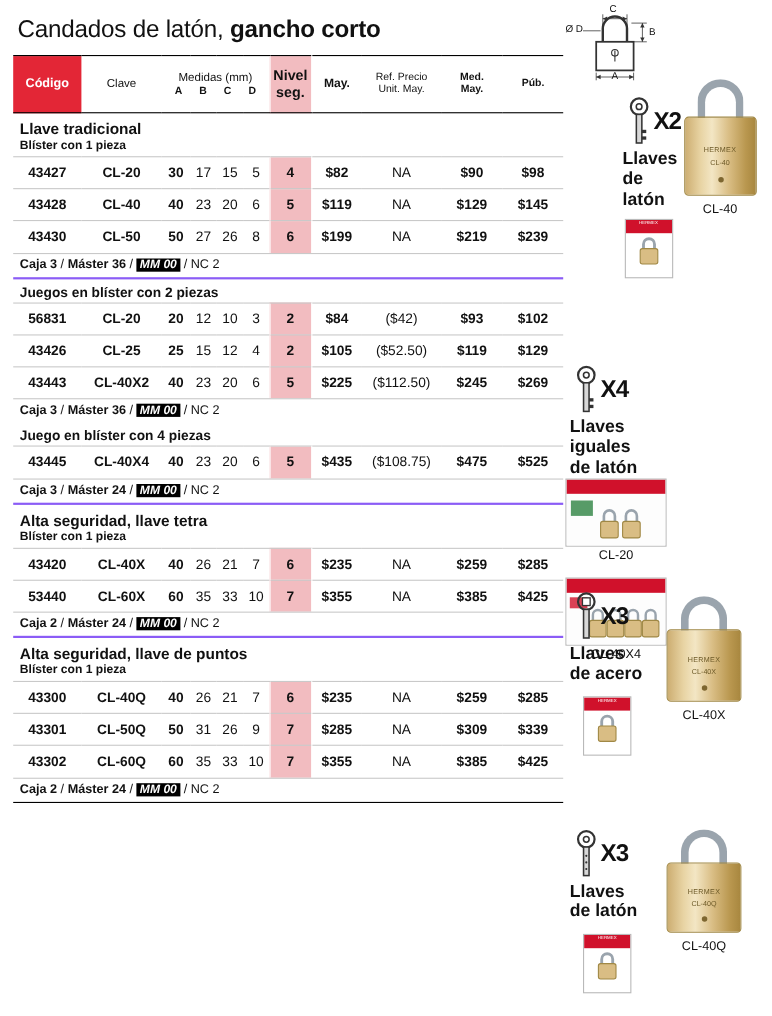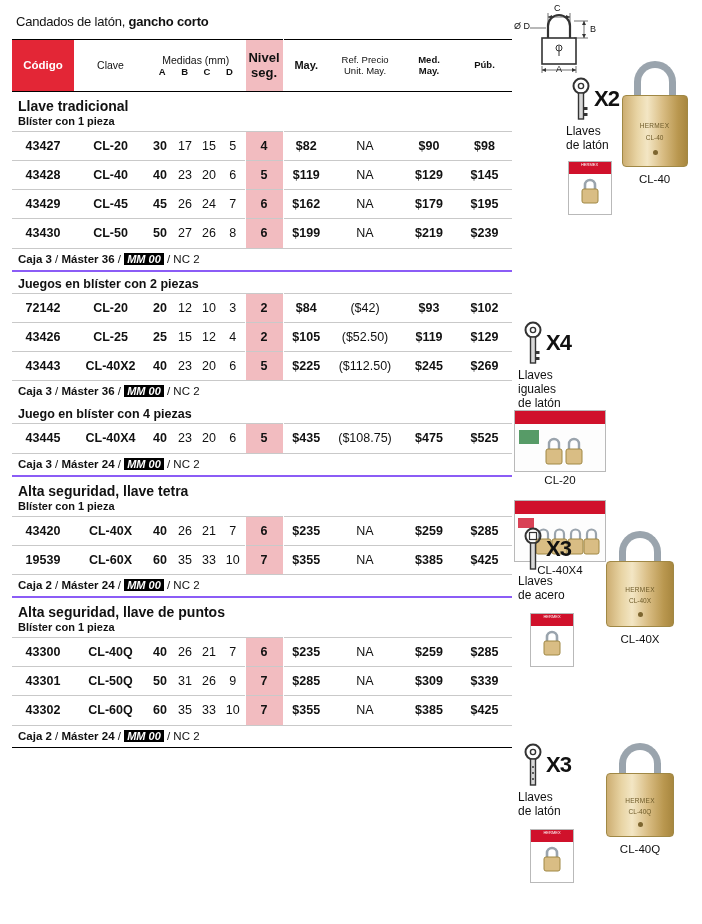--- a/index.html
+++ b/index.html
@@ -14,21 +14,21 @@
     overflow: hidden;
   }
   .page {
     position: relative;
     width: 702px;
     height: 924px;
     padding: 10px 12px 0 12px;
   }
   
   .title {
-    font-size: 13px;
+    font-size: 22px;
     letter-spacing: -0.2px;
     margin: 4px 0 10px 4px;
     font-weight: 400;
   }
   .title b { font-weight: 700; }
 
   
   .body-wrap { display: flex; align-items: flex-start; }
   .tablecol { width: 500px; flex: 0 0 500px; }
   .sidecol  { width: 178px; flex: 0 0 178px; position: relative; }
@@ -142,22 +142,22 @@
   .c-pub { width: 55px; }
 
   
   .side-block { position: relative; text-align: center; }
   .side-caption {
     font-size: 11.5px;
     text-align: center;
     margin-top: 2px;
   }
   .keys-label {
-    font-weight: 400;
-    font-size: 12px;
+    font-weight: 700;
+    font-size: 16px;
     line-height: 1.15;
     text-align: left;
     margin-left: 6px;
   }
 
   
   .padlock { position: relative; display: inline-block; }
   .pl-shackle {
     border: 7px solid #9aa4ad;
     border-bottom: none;
@@ -362,33 +362,20 @@
             <td class="dim">23</td>
             <td class="dim">20</td>
             <td class="dim">6</td>
             <td class="nivel">5</td>
             <td class="may">$119</td>
             <td class="ref">NA</td>
             <td class="medmay">$129</td>
             <td class="pub">$145</td>
           </tr>
           <tr>
-            <td class="code">43429</td>
-            <td class="clave">CL-45</td>
-            <td class="dimA">45</td>
-            <td class="dim">26</td>
-            <td class="dim">24</td>
-            <td class="dim">7</td>
-            <td class="nivel">6</td>
-            <td class="may">$162</td>
-            <td class="ref">NA</td>
-            <td class="medmay">$179</td>
-            <td class="pub">$195</td>
-          </tr>
-          <tr>
             <td class="code">43430</td>
             <td class="clave">CL-50</td>
             <td class="dimA">50</td>
             <td class="dim">27</td>
             <td class="dim">26</td>
             <td class="dim">8</td>
             <td class="nivel">6</td>
             <td class="may">$199</td>
             <td class="ref">NA</td>
             <td class="medmay">$219</td>
@@ -415,21 +402,21 @@
               <col class="c-c">
               <col class="c-d">
             <col class="c-nivel">
               <col class="c-may">
               <col class="c-ref">
             <col class="c-medmay">
               <col class="c-pub">
           </colgroup>
           <tbody>
               <tr>
-            <td class="code">72142</td>
+            <td class="code">56831</td>
             <td class="clave">CL-20</td>
             <td class="dimA">20</td>
             <td class="dim">12</td>
             <td class="dim">10</td>
             <td class="dim">3</td>
             <td class="nivel">2</td>
             <td class="may">$84</td>
             <td class="ref">($42)</td>
             <td class="medmay">$93</td>
             <td class="pub">$102</td>
@@ -533,21 +520,21 @@
             <td class="dim">26</td>
             <td class="dim">21</td>
             <td class="dim">7</td>
             <td class="nivel">6</td>
             <td class="may">$235</td>
             <td class="ref">NA</td>
             <td class="medmay">$259</td>
             <td class="pub">$285</td>
           </tr>
           <tr>
-            <td class="code">19539</td>
+            <td class="code">53440</td>
             <td class="clave">CL-60X</td>
             <td class="dimA">60</td>
             <td class="dim">35</td>
             <td class="dim">33</td>
             <td class="dim">10</td>
             <td class="nivel">7</td>
             <td class="may">$355</td>
             <td class="ref">NA</td>
             <td class="medmay">$385</td>
             <td class="pub">$425</td>

